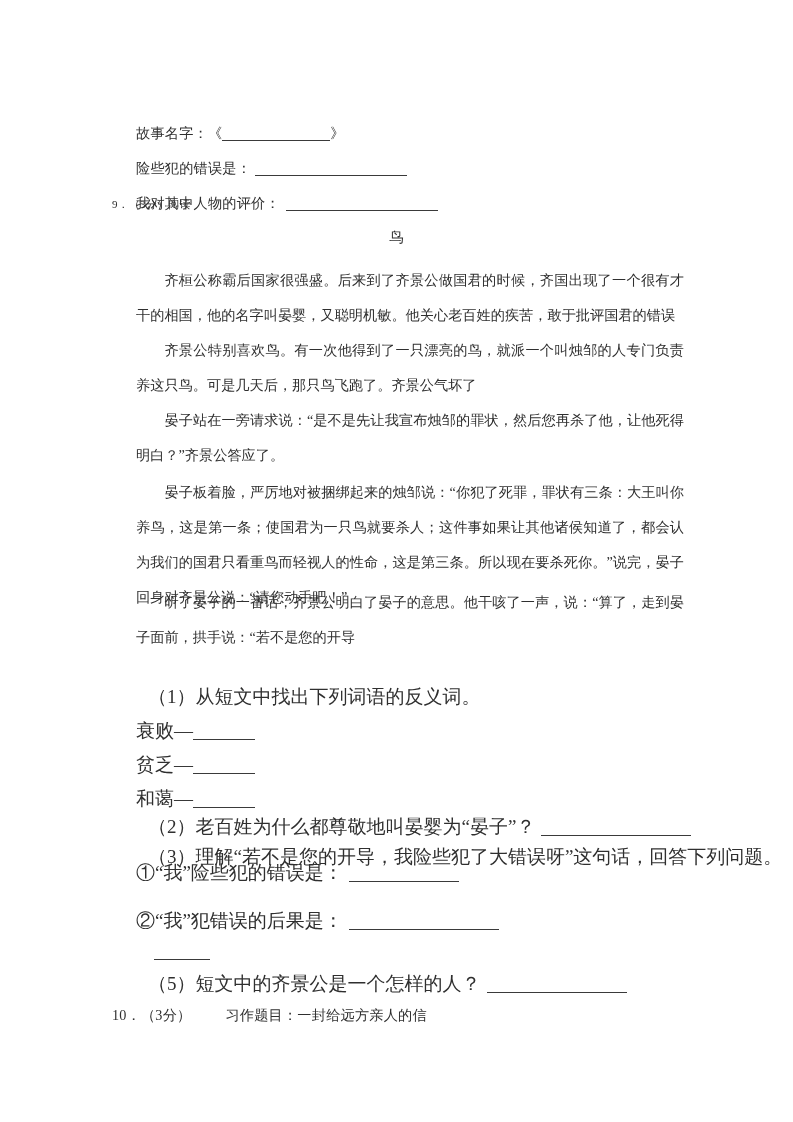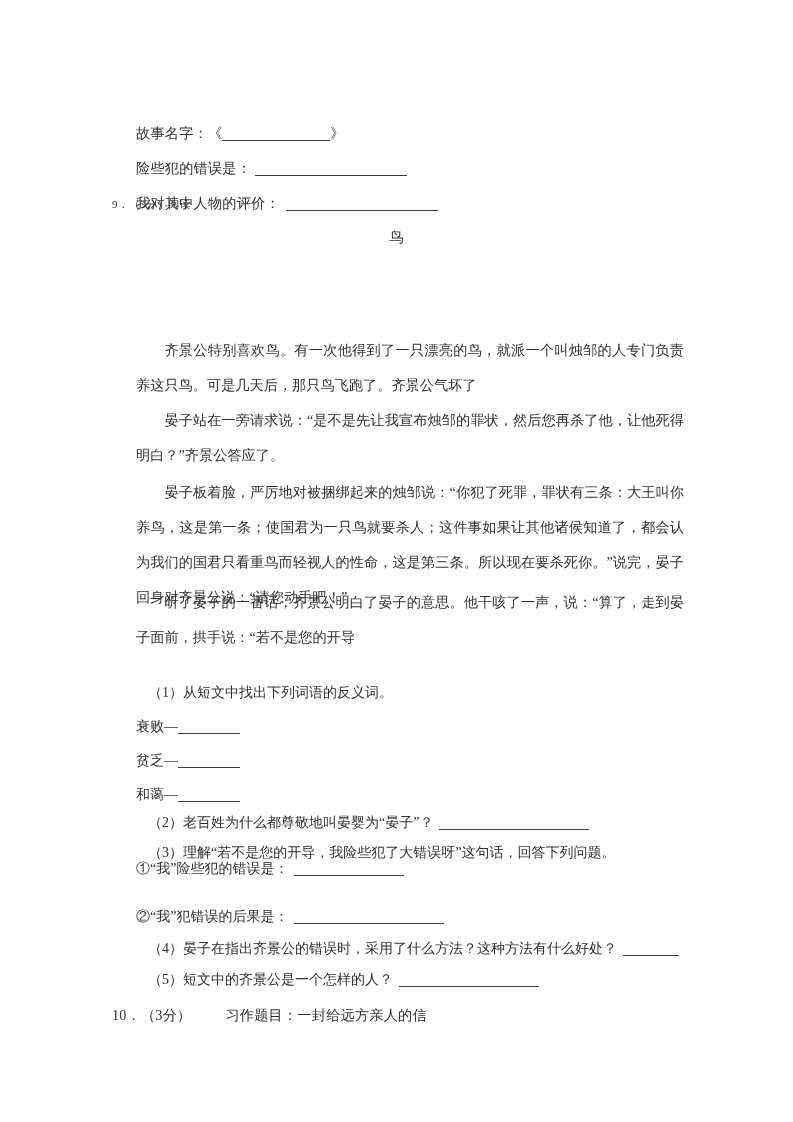--- a/index.html
+++ b/index.html
@@ -71,21 +71,21 @@
     text-justify: inter-ideograph;
     text-indent: 2em;
   }
   .para.tight { line-height: 30px; }
   .para.loose { line-height: 35px; }
 
   
   .subq {
     position: absolute;
     left: 136px;
-    font-size: 14px;
+    font-size: 19px;
     color: #2f2f2f;
     white-space: nowrap;
   }
   .subq.indent { left: 148px; }
 
   
   .watermark {
     position: absolute;
     font-family: "DejaVu Sans", "Liberation Sans", sans-serif;
     font-size: 13.5px;
@@ -111,20 +111,21 @@
   <div class="block grp-a" style="top:164px;">
     <span>我对其中人物的评价：</span><span class="fill-line" style="width:152px;margin-left:6px;"></span>
   </div>
 
   <div class="block q-head" style="left:112px;top:199px;">
     <span>9．（3分）</span><span>阅读</span>
   </div>
 
   <div class="art-title" style="top:228px;">鸟</div>
 
+  <div class="para loose" style="top:263px;">齐桓公称霸后国家很强盛。后来到了齐景公做国君的时候，齐国出现了一个很有才干的相国，他的名字叫晏婴，又聪明机敏。他关心老百姓的疾苦，敢于批评国君的错误</div>
 
   <div class="para loose" style="top:333px;">齐景公特别喜欢鸟。有一次他得到了一只漂亮的鸟，就派一个叫烛邹的人专门负责养这只鸟。可是几天后，那只鸟飞跑了。齐景公气坏了</div>
 
   <div class="para loose" style="top:403px;">晏子站在一旁请求说：“是不是先让我宣布烛邹的罪状，然后您再杀了他，让他死得明白？”齐景公答应了。</div>
 
   <div class="para tight" style="top:475px;line-height:35px;">晏子板着脸，严厉地对被捆绑起来的烛邹说：“你犯了死罪，罪状有三条：大王叫你养鸟，这是第一条；使国君为一只鸟就要杀人；这件事如果让其他诸侯知道了，都会认为我们的国君只看重鸟而轻视人的性命，这是第三条。所以现在要杀死你。”说完，晏子回身对齐景公说：“请您动手吧！”</div>
 
   <div class="para loose" style="top:585px;">听了晏子的一番话，齐景公明白了晏子的意思。他干咳了一声，说：“算了，走到晏子面前，拱手说：“若不是您的开导</div>
 
   <div class="subq indent" style="top:684px;">（1）从短文中找出下列词语的反义词。</div>
@@ -149,21 +150,21 @@
 
   <div class="subq" style="top:860px;">
     <span>①“我”险些犯的错误是：</span><span class="fill-line" style="width:110px;margin-left:6px;"></span>
   </div>
 
   <div class="subq" style="top:908px;">
     <span>②“我”犯错误的后果是：</span><span class="fill-line" style="width:150px;margin-left:6px;"></span>
   </div>
 
   <div class="subq indent" style="top:940px;">
-    <span>（4）晏子在指出齐景公的错误时，采用了什么方法？这种方法有什么好处？</span><span class="fill-line" style="width:56px;margin-left:6px;"></span>
+    <span class="fill-line" style="width:56px;margin-left:6px;"></span>
   </div>
 
   <div class="subq indent" style="top:971px;">
     <span>（5）短文中的齐景公是一个怎样的人？</span><span class="fill-line" style="width:140px;margin-left:6px;"></span>
   </div>
 
   <div class="block" style="left:112px;top:1008px;">
     <span>10．（3分）</span><span style="display:inline-block;width:34px;"></span><span>习作题目：一封给远方亲人的信</span>
   </div>
 

